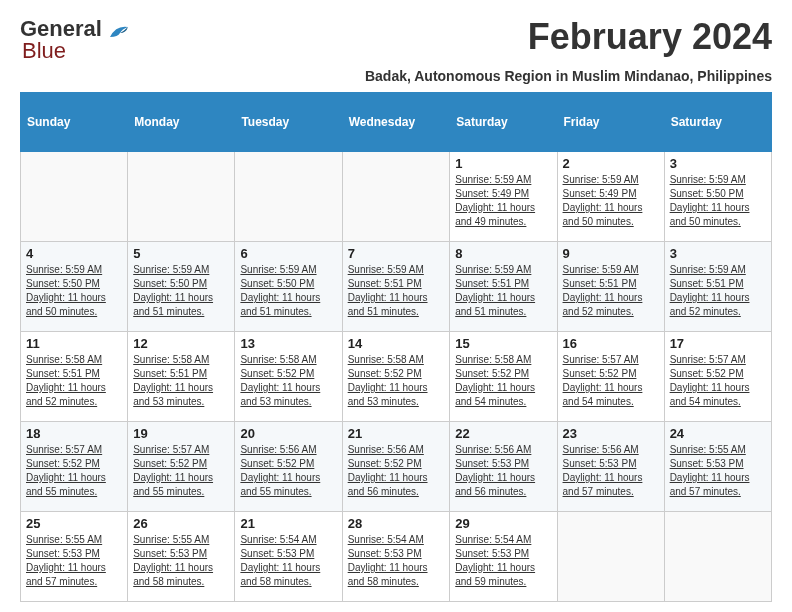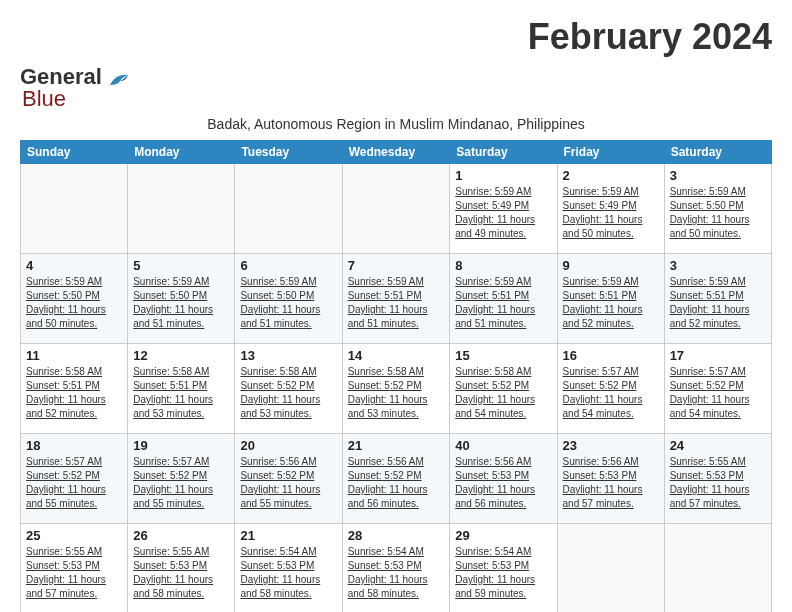--- a/index.html
+++ b/index.html
@@ -18,46 +18,45 @@
     }
     .logo {
       display: flex;
       flex-direction: column;
       align-items: flex-start;
     }
     .logo-wrapper {
       display: flex;
       align-items: center;
       gap: 2px;
-      margin-top: 48px;
     }
     .month-title {
       font-size: 36px;
       font-weight: bold;
       color: #333;
       text-align: right;
       margin-left: 20px;
     }
     .subtitle {
-      text-align: center;
+      text-align: right;
       font-size: 14px;
       color: #333;
       margin-bottom: 8px;
-      font-weight: 400;
+      font-weight: 700;
     }
     .calendar {
       width: 100%;
       border-collapse: collapse;
       font-size: 11px;
     }
     .calendar th {
       background: #2e86c1;
       color: #fff;
       text-align: left;
-      padding: 4px 6px;
+      padding: 22px 6px;
       font-size: 12px;
       font-weight: bold;
       border: 1px solid #2e86c1;
     }
     .calendar td {
       border: 1px solid #ccc;
       vertical-align: top;
       padding: 4px 5px;
       width: 108px;
       min-height: 80px;
@@ -251,21 +250,21 @@
 Sunset: 5:52 PM
 Daylight: 11 hours and 55 minutes.</div>
         </td>
         <td>
           <span class="day-num">21</span>
           <div class="day-info">Sunrise: 5:56 AM
 Sunset: 5:52 PM
 Daylight: 11 hours and 56 minutes.</div>
         </td>
         <td>
-          <span class="day-num">40</span>
+          <span class="day-num">22</span>
           <div class="day-info">Sunrise: 5:56 AM
 Sunset: 5:53 PM
 Daylight: 11 hours and 56 minutes.</div>
         </td>
         <td>
           <span class="day-num">23</span>
           <div class="day-info">Sunrise: 5:56 AM
 Sunset: 5:53 PM
 Daylight: 11 hours and 57 minutes.</div>
         </td>

